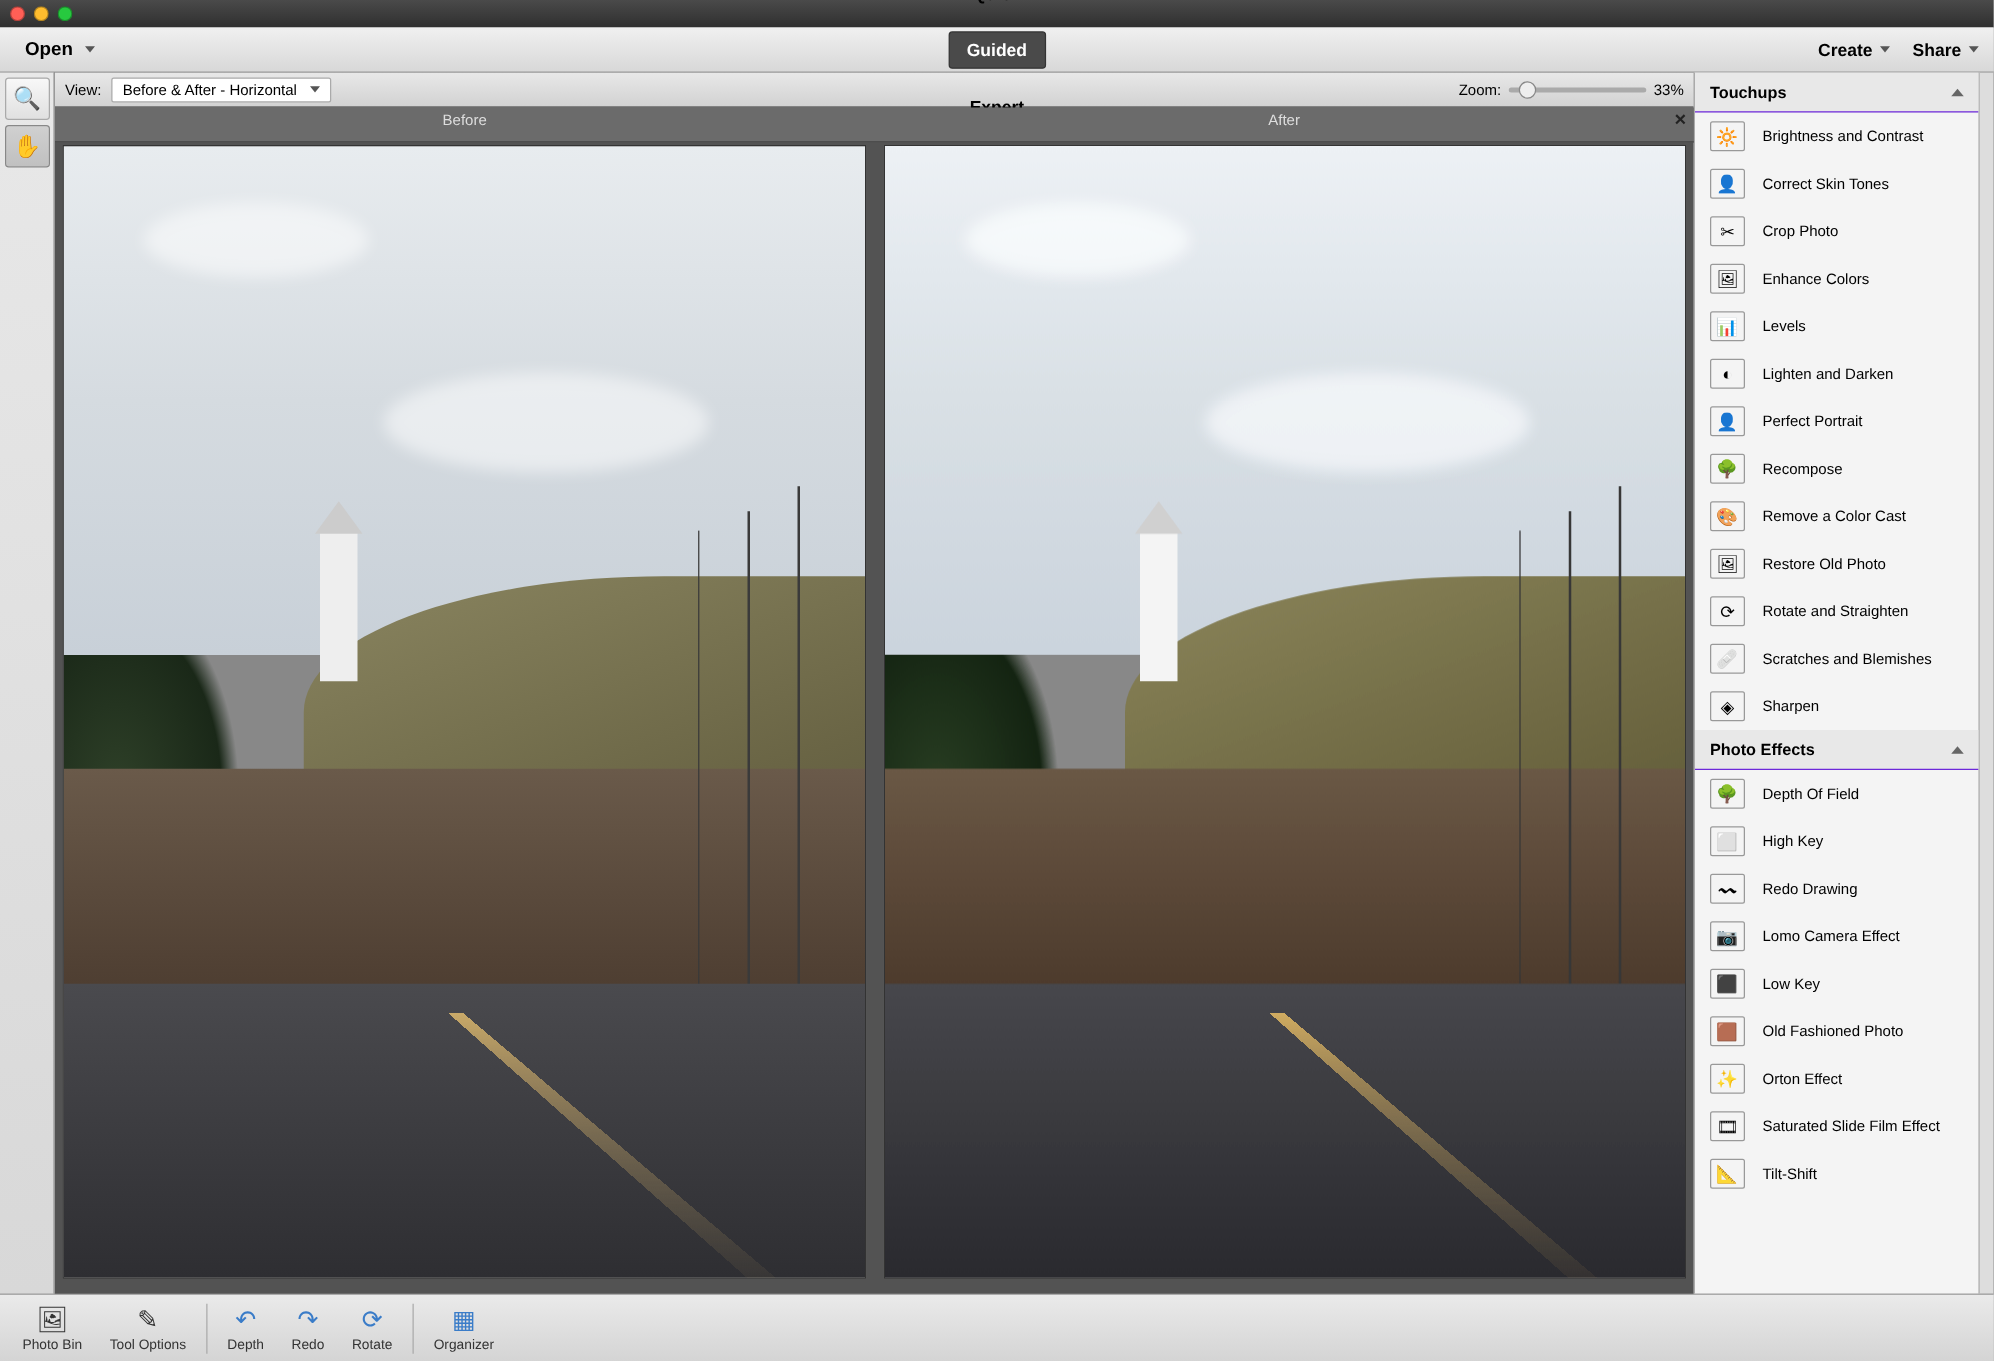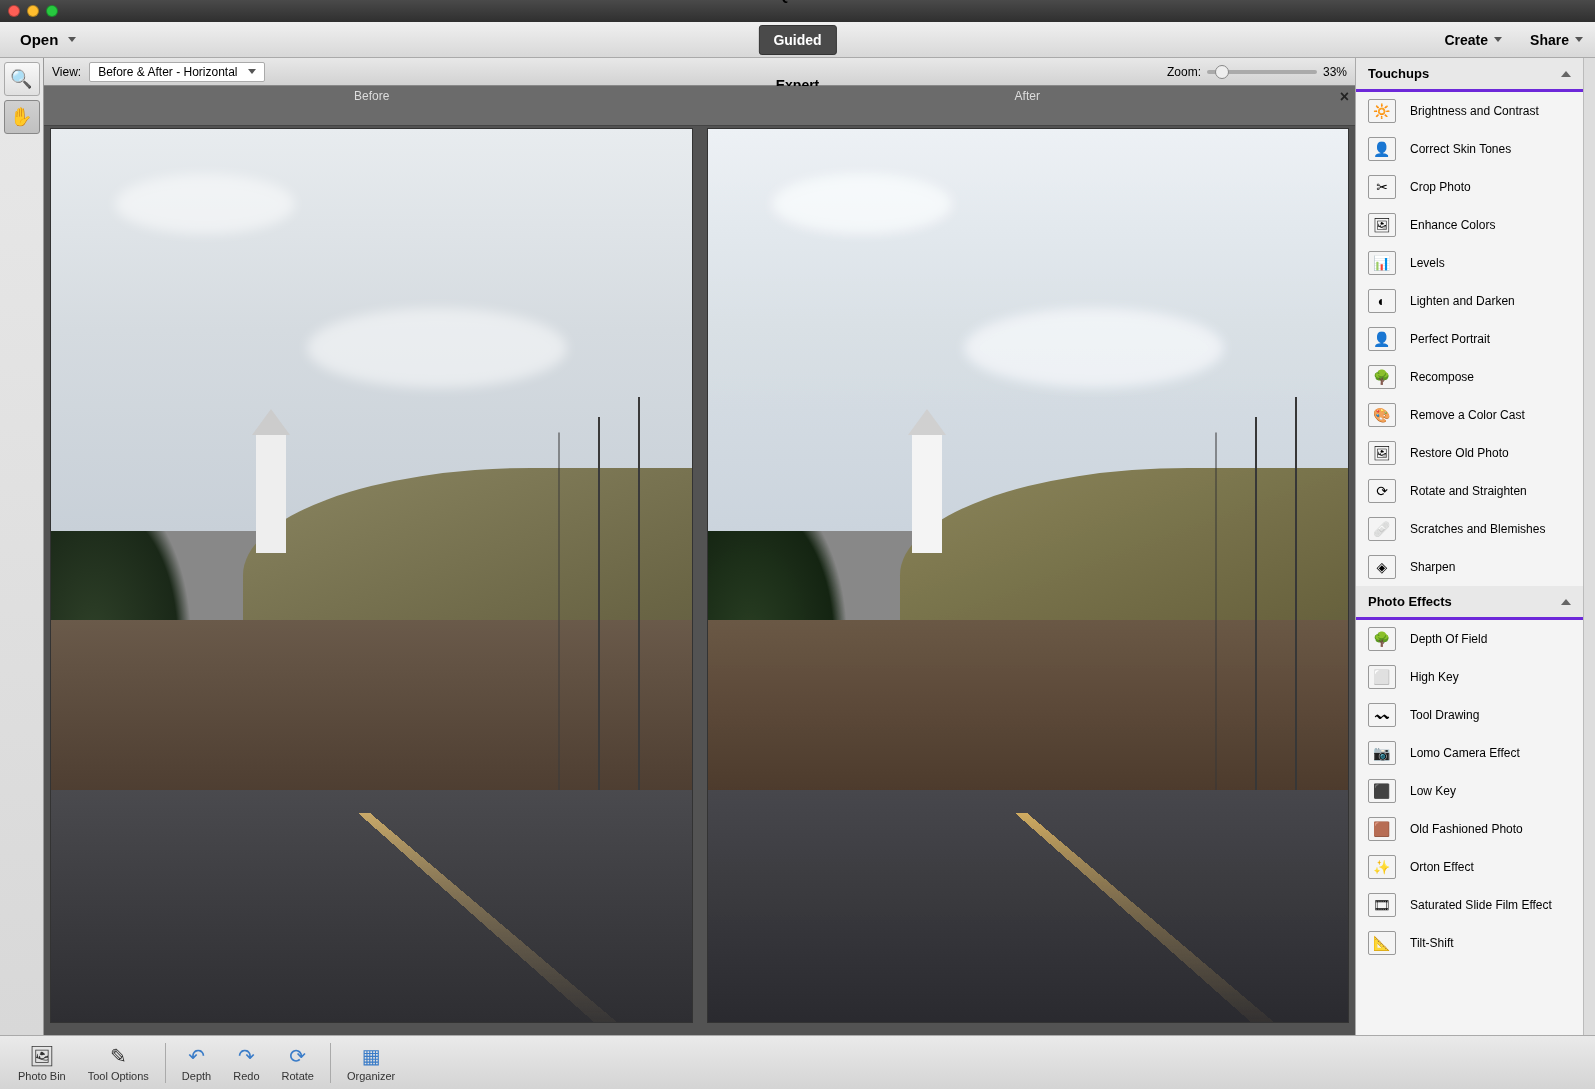--- a/index.html
+++ b/index.html
@@ -11,58 +11,58 @@
 .tl-red { background: #ff5f56; }
 .tl-yellow { background: #ffbd2e; }
 .tl-green { background: #27c93f; }
 
 
 .menubar { height: 36px; background: linear-gradient(#f0f0f0, #d8d8d8); border-bottom: 1px solid #aaa; display: flex; align-items: center; padding: 0 12px; }
 .open-btn { font-size: 15px; font-weight: 600; display: flex; align-items: center; gap: 10px; cursor: pointer; padding: 4px 8px; }
 .mode-tabs { position: absolute; left: 50%; transform: translateX(-50%); display: flex; gap: 16px; align-items: center; flex-direction: column; }
 .mode-tab { font-size: 14px; font-weight: 600; padding: 6px 14px; cursor: pointer; border-radius: 3px; }
 .mode-tab.active { background: #4a4a4a; color: #ffffff; border: 1px solid #333; }
-.right-menu { margin-left: auto; display: flex; gap: 28px; justify-content: flex-end; }
+.right-menu { margin-left: auto; display: flex; gap: 18px; justify-content: flex-end; }
 .right-menu-item { font-size: 14px; font-weight: 600; display: flex; align-items: center; gap: 6px; cursor: pointer; }
 .drop-arrow { width: 0; height: 0; border-left: 4px solid transparent; border-right: 4px solid transparent; border-top: 5px solid #555; display: inline-block; }
 
 
 .main { flex: 1; display: flex; background: #535353; }
 .left-tools { width: 44px; background: linear-gradient(#e8e8e8, #d8d8d8); border-right: 1px solid #999; display: flex; flex-direction: column; padding: 4px; gap: 4px; }
 .tool-btn { width: 36px; height: 34px; border: 1px solid #aaa; border-radius: 3px; background: linear-gradient(#f8f8f8, #e0e0e0); display: flex; align-items: center; justify-content: center; cursor: pointer; font-size: 18px; }
 .tool-btn.active { background: linear-gradient(#d0d0d0, #c0c0c0); border-color: #888; }
 
 .canvas-area { flex: 1; display: flex; flex-direction: column; background: #535353; text-align: center; }
 .view-bar { height: 28px; background: linear-gradient(#e8e8e8, #d2d2d2); border-bottom: 1px solid #888; display: flex; align-items: center; padding: 0 8px; gap: 8px; font-size: 12px; }
 .view-select { background: #fff; border: 1px solid #aaa; padding: 2px 8px; font-size: 12px; border-radius: 2px; display: flex; align-items: center; gap: 10px; cursor: pointer; }
 .zoom-group { margin-left: auto; display: flex; align-items: center; gap: 6px; font-size: 12px; }
 .zoom-slider { width: 110px; height: 4px; background: #aaa; border-radius: 2px; position: relative; cursor: pointer; }
 .zoom-thumb { position: absolute; left: 8px; top: -5px; width: 14px; height: 14px; background: #eee; border: 1px solid #888; border-radius: 50%; }
 
-.compare-labels { height: 40px; background: #6b6b6b; display: flex; position: relative; border-bottom: 1px solid #444; }
+.compare-labels { height: 28px; background: #6b6b6b; display: flex; position: relative; border-bottom: 1px solid #444; }
 .compare-label { flex: 1; padding: 3px 10px; font-size: 12px; color: #ddd; }
 .close-x { position: absolute; right: 6px; top: 2px; color: #222; font-size: 16px; font-weight: bold; cursor: pointer; }
 
 .images-row { flex: 1; display: flex; gap: 14px; padding: 2px 6px 12px 6px; background: #535353; }
 .image-slot { flex: 1; background: #888; border: 1px solid #333; position: relative; overflow: hidden; }
 .photo { position: absolute; inset: 0; }
 .sky { position: absolute; top: 0; left: 0; right: 0; height: 45%; background: linear-gradient(#e8ecef, #d5dbe0 50%, #c8d0d8); }
 .cloud { position: absolute; background: rgba(255,255,255,0.5); border-radius: 50%; filter: blur(6px); }
 .hill { position: absolute; top: 38%; left: 30%; right: -20%; height: 30%; background: linear-gradient(160deg, #8a8560 0%, #6a6545 60%, #55523a 100%); border-radius: 50% 20% 0 0 / 40% 10% 0 0; }
 .buildings { position: absolute; top: 55%; left: 0; right: 0; height: 22%; background: linear-gradient(#6a5a4a, #4a3a2e); }
 .steeple { position: absolute; top: 34%; left: 32%; width: 30px; height: 120px; background: #eee; }
 .steeple::before { content:''; position:absolute; top:-24px; left:-4px; width:0; height:0; border-left:19px solid transparent; border-right:19px solid transparent; border-bottom:26px solid #ccc; }
 .road { position: absolute; top: 74%; left: 0; right: 0; bottom: 0; background: linear-gradient(#4a4a4e, #2e2e32); }
 .road::after { content:''; position:absolute; top:10%; left:48%; width:12px; height:100%; background:linear-gradient(#c9a968, transparent); transform: perspective(400px) rotateX(60deg) skewX(30deg); transform-origin: top; }
 .trees { position: absolute; top: 45%; left: 0; width: 22%; height: 30%; background: radial-gradient(ellipse at 30% 40%, #2e4028 0%, #1a2818 60%, transparent 70%); }
 .poles { position: absolute; top: 30%; right: 8%; width: 2px; height: 45%; background: #3a3a3a; box-shadow: -40px 20px 0 0 #3a3a3a, -80px 35px 0 -0.5px #3a3a3a; }
 
 
 .right-panel { width: 228px; background: #f4f4f4; border-left: 1px solid #aaa; display: flex; flex-direction: column; overflow-y: auto; font-size: 12px; }
-.section-header { background: #e8e8e8; padding: 8px 12px; font-weight: 600; font-size: 13px; border-bottom: 3px solid #6d28d9; display: flex; justify-content: space-between; align-items: center; cursor: pointer; }
+.section-header { background: #e8e8e8; padding: 8px 12px; font-weight: 600; font-size: 13px; border-bottom: 1px solid #6d28d9; display: flex; justify-content: space-between; align-items: center; cursor: pointer; }
 .chev-up { width: 0; height: 0; border-left: 5px solid transparent; border-right: 5px solid transparent; border-bottom: 6px solid #666; }
 .panel-item { display: flex; align-items: center; gap: 14px; padding: 7px 12px; cursor: pointer; }
 .panel-icon { width: 28px; height: 24px; border: 1px solid #999; border-radius: 2px; display: flex; align-items: center; justify-content: center; font-size: 14px; flex-shrink: 0; }
 
 
 .bottom-bar { height: 54px; background: linear-gradient(#eaeaea, #d4d4d4); border-top: 1px solid #aaa; display: flex; align-items: center; padding: 0 10px; gap: 6px; }
 .bot-btn { display: flex; flex-direction: column; align-items: center; justify-content: center; gap: 2px; padding: 4px 8px; cursor: pointer; font-size: 11px; color: #333; border-radius: 3px; }
 .bot-btn .bot-icon { font-size: 20px; height: 24px; display: flex; align-items: center; }
 .bot-sep { width: 1px; height: 40px; background: #aaa; margin: 0 2px; }
 
@@ -230,21 +230,21 @@
         <div class="panel-item">
           <div class="panel-icon">🌳</div>
           <span>Depth Of Field</span>
         </div>
         <div class="panel-item">
           <div class="panel-icon">⬜</div>
           <span>High Key</span>
         </div>
         <div class="panel-item">
           <div class="panel-icon">〰</div>
-          <span>Tool Drawing</span>
+          <span>Redo Drawing</span>
         </div>
         <div class="panel-item">
           <div class="panel-icon">📷</div>
           <span>Lomo Camera Effect</span>
         </div>
         <div class="panel-item">
           <div class="panel-icon">⬛</div>
           <span>Low Key</span>
         </div>
         <div class="panel-item">

